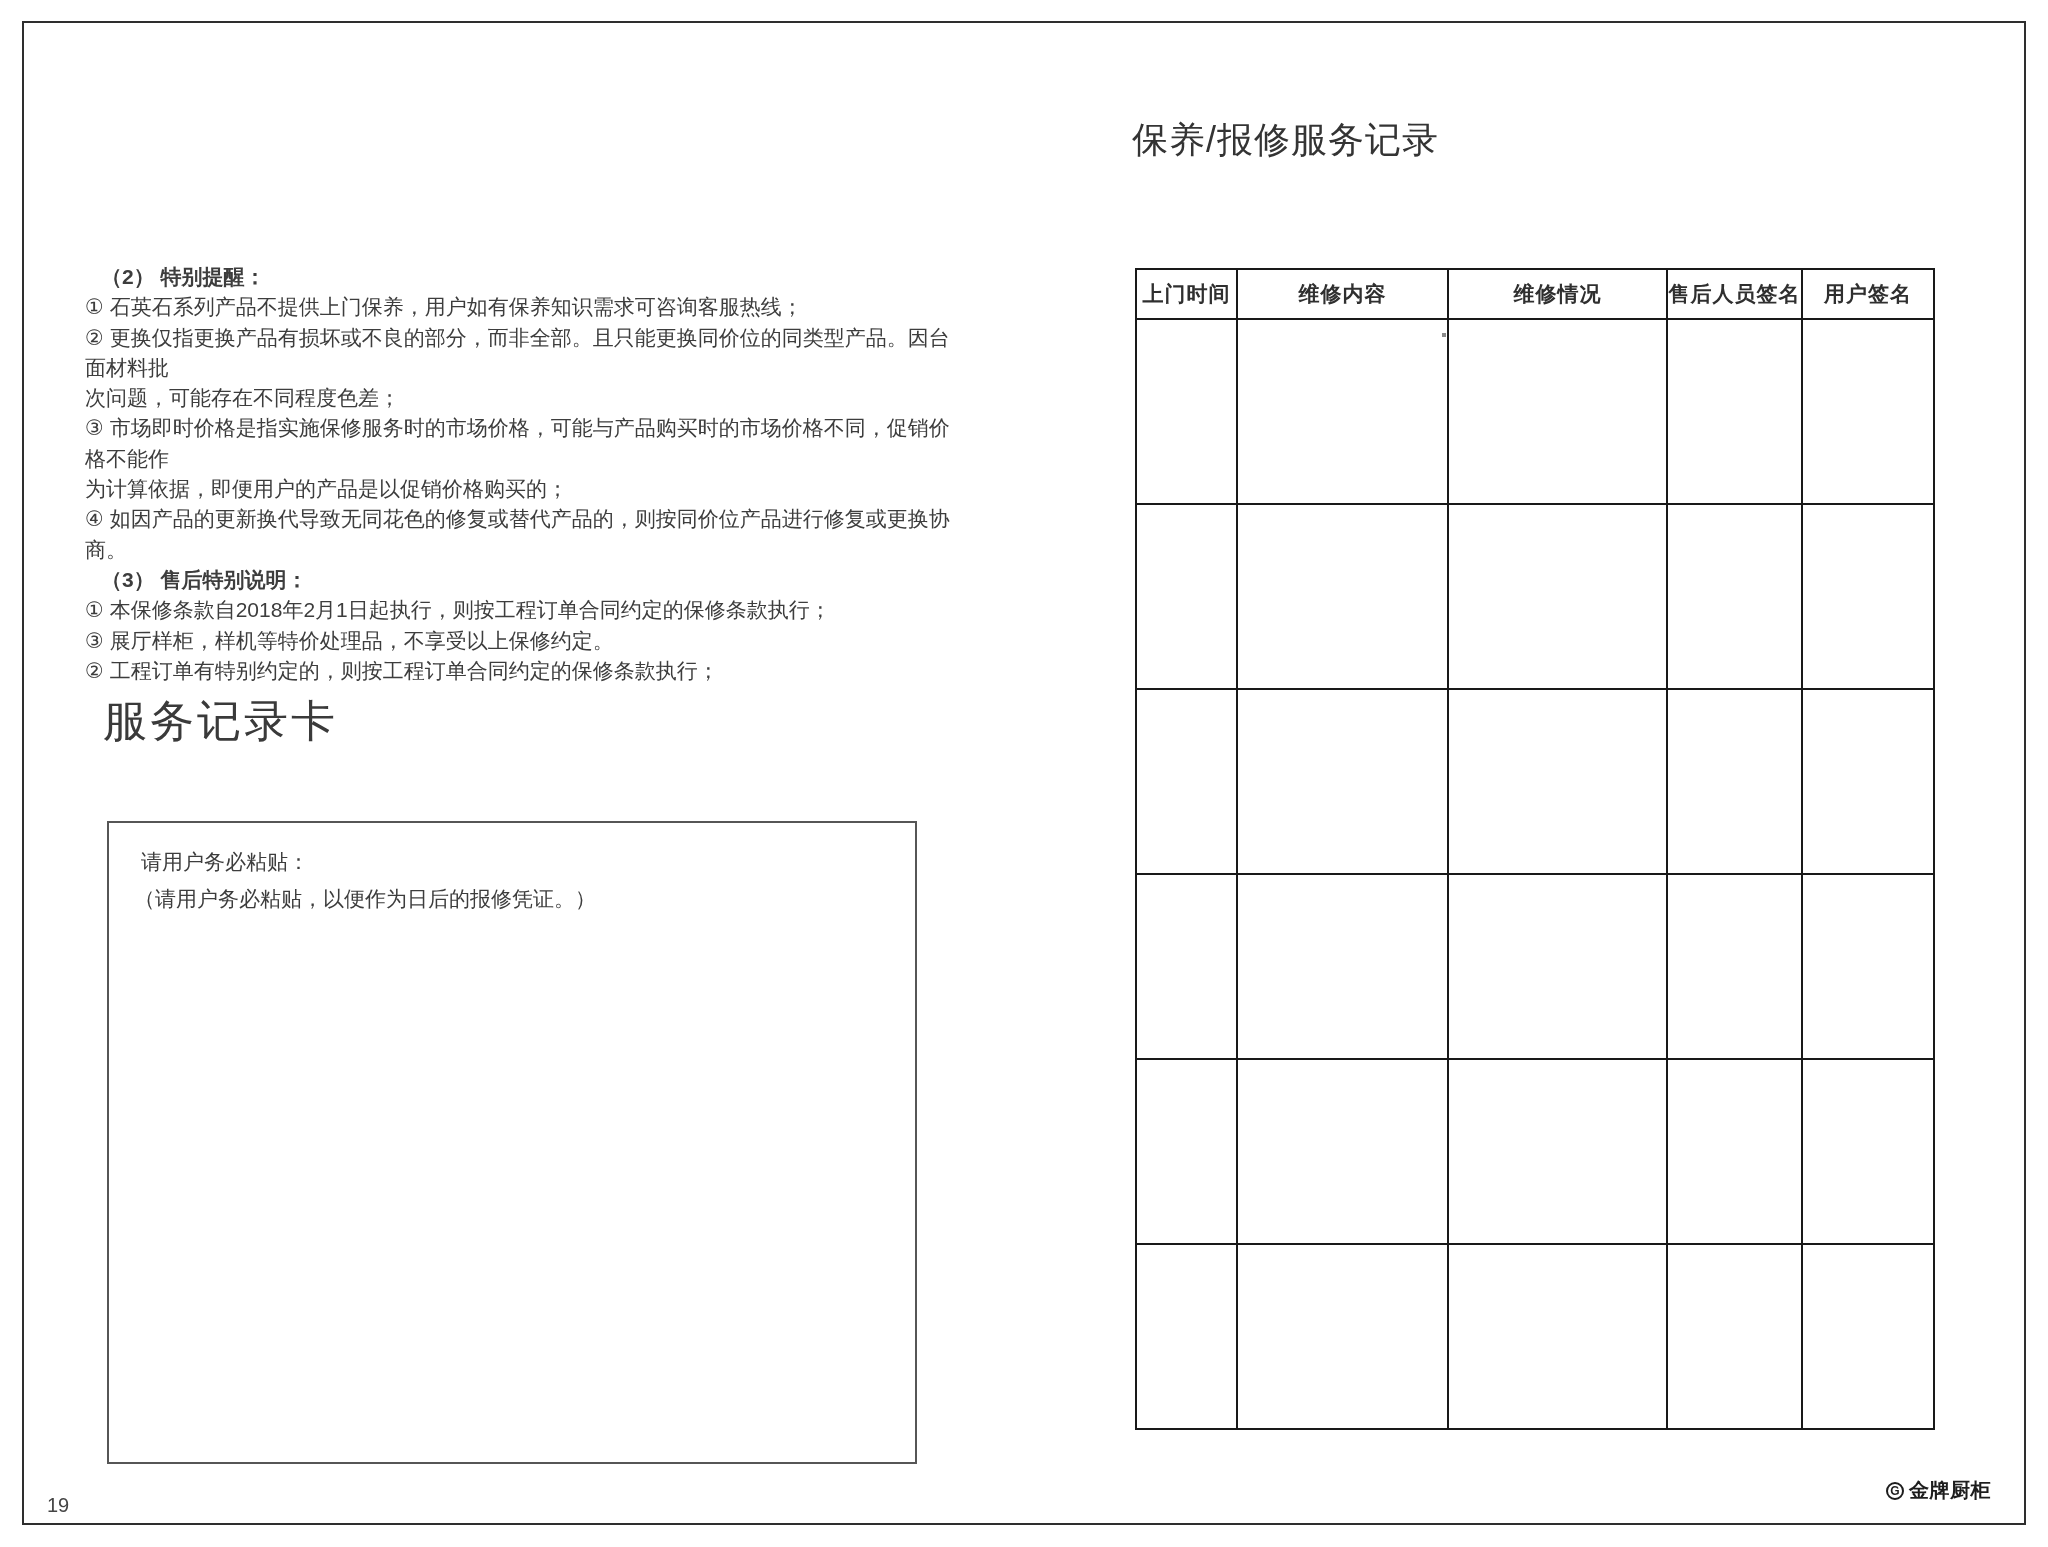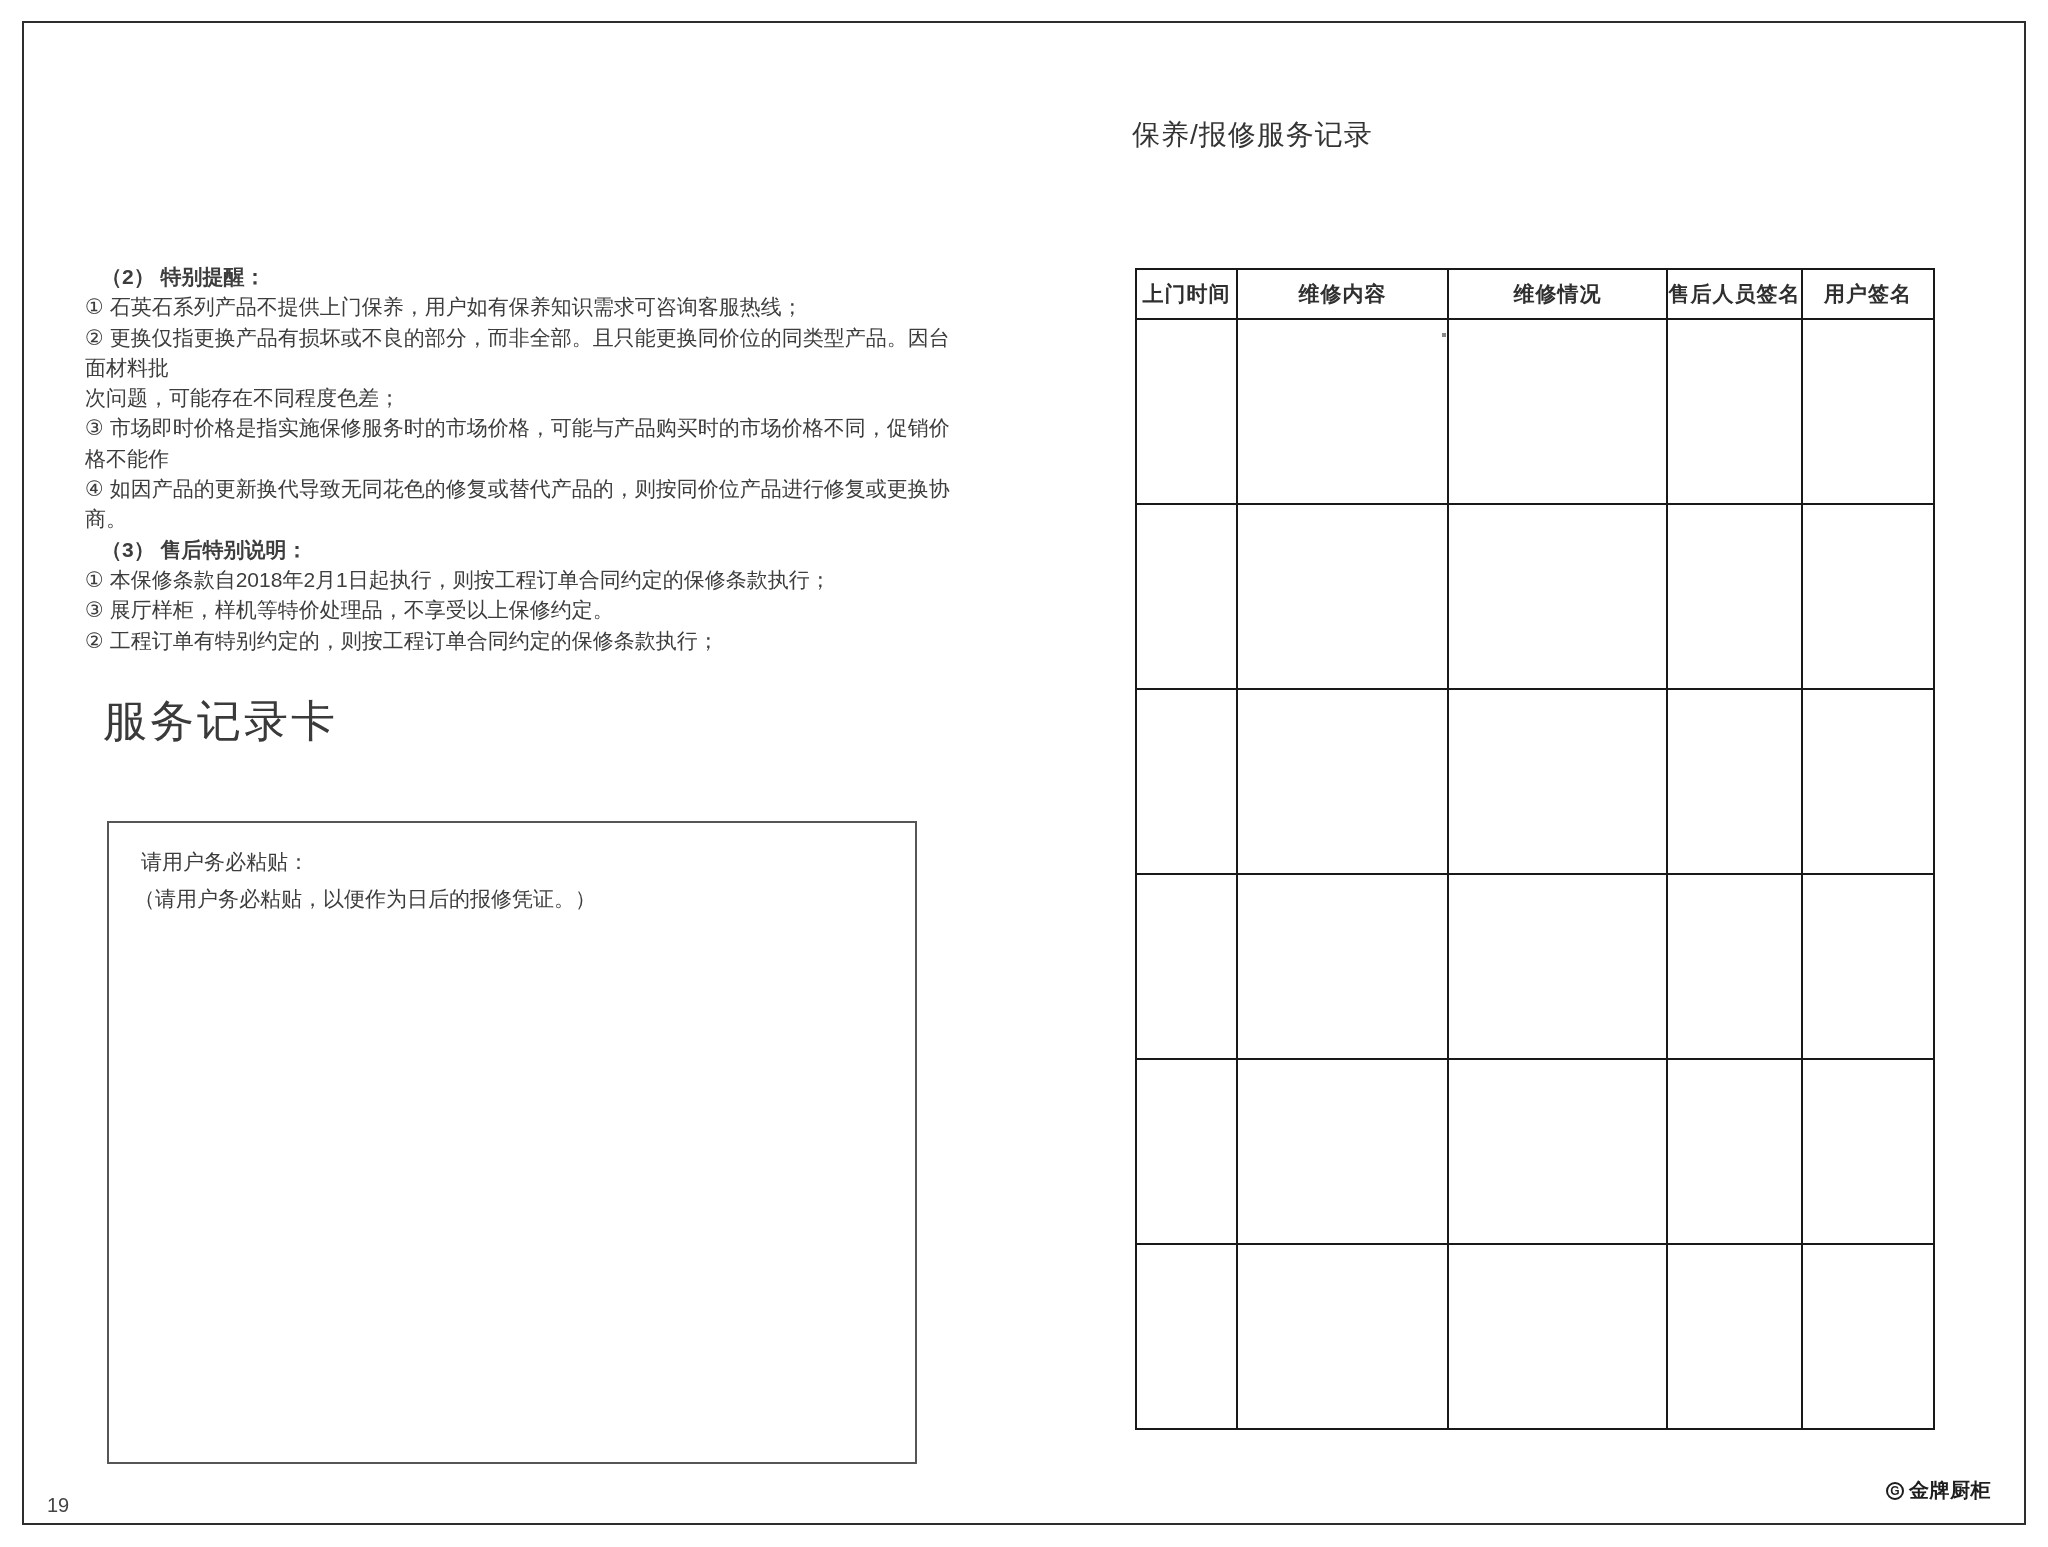--- a/index.html
+++ b/index.html
@@ -54,21 +54,21 @@
   .page-number {
     position:absolute;
     left:47px; top:1494px;
     font-size:20px; color:#454545;
   }
 
   
   .right-title {
     position:absolute;
     left:1132px; top:116px;
-    font-size:28px; font-weight:400;
+    font-size:36px; font-weight:400;
     color:#343434; letter-spacing:1px;
   }
 
   .service-table-wrap {
     position:absolute;
     left:1135px; top:268px;
   }
   table.service-table {
     border-collapse:collapse;
     table-layout:fixed;
@@ -119,20 +119,21 @@
 <div class="page">
 
   <div class="page-frame"></div>
 
   <div class="terms">
     <div class="term-line indent">（2） 特别提醒：</div>
     <div class="term-line">① 石英石系列产品不提供上门保养，用户如有保养知识需求可咨询客服热线；</div>
     <div class="term-line">② 更换仅指更换产品有损坏或不良的部分，而非全部。且只能更换同价位的同类型产品。因台面材料批</div>
     <div class="term-line">次问题，可能存在不同程度色差；</div>
     <div class="term-line">③ 市场即时价格是指实施保修服务时的市场价格，可能与产品购买时的市场价格不同，促销价格不能作</div>
+    <div class="term-line">为计算依据，即便用户的产品是以促销价格购买的；</div>
     <div class="term-line">④ 如因产品的更新换代导致无同花色的修复或替代产品的，则按同价位产品进行修复或更换协商。</div>
     <div class="term-line indent">（3） 售后特别说明：</div>
     <div class="term-line">① 本保修条款自2018年2月1日起执行，则按工程订单合同约定的保修条款执行；</div>
     <div class="term-line">③ 展厅样柜，样机等特价处理品，不享受以上保修约定。</div>
     <div class="term-line">② 工程订单有特别约定的，则按工程订单合同约定的保修条款执行；</div>
   </div>
 
   <div class="card-title">服务记录卡</div>
 
   <div class="barcode-box">

